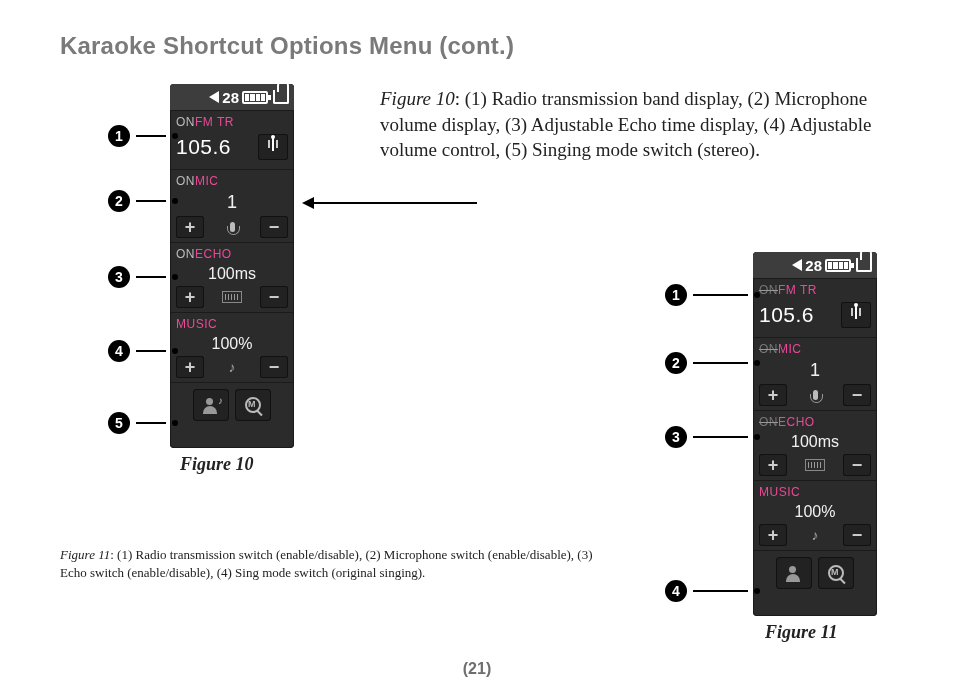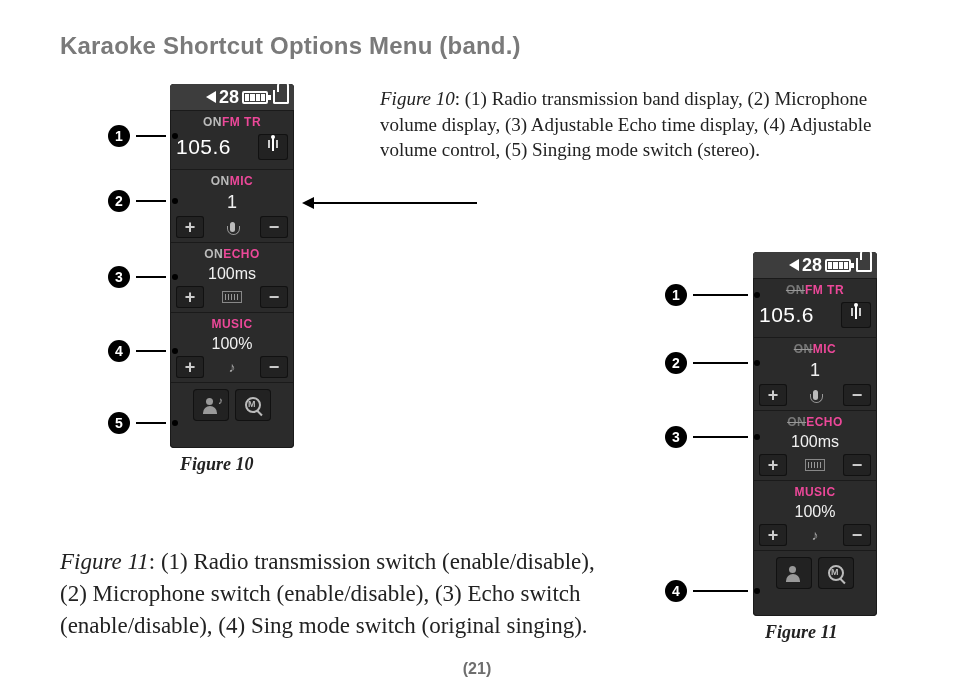--- a/index.html
+++ b/index.html
@@ -29,21 +29,21 @@
     width: 500px;
     font-size: 19px;
     line-height: 1.35;
   }
   .caption-top .fig-label { font-style: italic; }
   .caption-bottom {
     position: absolute;
     left: 60px;
     top: 546px;
     width: 540px;
-    font-size: 23px;
+    font-size: 13px;
     line-height: 1.4;
   }
   .caption-bottom .fig-label { font-style: italic; }
   .arrow-left {
     position: absolute;
   }
   .page-num {
     position: absolute;
     left: 0; right: 0;
     top: 660px;
@@ -69,21 +69,21 @@
   .status-bar {
     height: 26px;
     background: #3d3d3d;
     display: flex;
     align-items: center;
     justify-content: flex-end;
     gap: 3px;
     padding: 0 5px;
     color: #fff;
     font-family: Arial, Helvetica, sans-serif;
-    font-size: 18px;
+    font-size: 15px;
     font-weight: 700;
   }
   .status-bar .vol-ico {
     width: 0; height: 0;
     border-top: 6px solid transparent;
     border-bottom: 6px solid transparent;
     border-right: 10px solid #fff;
   }
   .status-bar .batt {
     width: 26px; height: 13px;
@@ -108,22 +108,22 @@
     border-radius: 6px 6px 0 0;
   }
 
   .section {
     border-top: 1px solid #1a1a1a;
     padding: 2px 4px 4px 4px;
     font-family: Arial, Helvetica, sans-serif;
     color: #ddd;
   }
   .sect-hdr {
-    display:flex; justify-content: center;
-    font-size: 12px; font-weight: 700; letter-spacing: 0.5px;
+    display:flex; justify-content: flex-start;
+    font-size: 12px; font-weight: 400; letter-spacing: 0.5px;
     color: #bbb;
     padding: 2px 2px;
   }
   .sect-hdr .onoff { color: #bbb; }
   .sect-hdr .onoff.off {
     color: #777;
     text-decoration: line-through;
     text-decoration-color: #999;
   }
   .sect-hdr .lbl { color: #ec4899; }
@@ -236,21 +236,21 @@
     position:absolute;
     font-style: italic;
     font-weight: 700;
     font-size: 18px;
     text-align:center;
   }
 </style>
 </head>
 <body>
 
-<div class="page-title">Karaoke Shortcut Options Menu (band.)</div>
+<div class="page-title">Karaoke Shortcut Options Menu (cont.)</div>
 
 <div class="caption-top">
   <span class="fig-label">Figure 10</span><span>: (1) Radio transmission band display, (2) Microphone volume display, (3) Adjustable Echo time display, (4) Adjustable volume control, (5) Singing mode switch (stereo).</span>
 </div>
 
 <svg class="arrow-left" style="left:302px; top:196px;" width="175" height="14" viewBox="0 0 175 14">
   <line x1="175" y1="7" x2="10" y2="7" stroke="#000" stroke-width="2"></line>
   <polygon points="0,7 12,1 12,13" fill="#000"></polygon>
 </svg>
 

